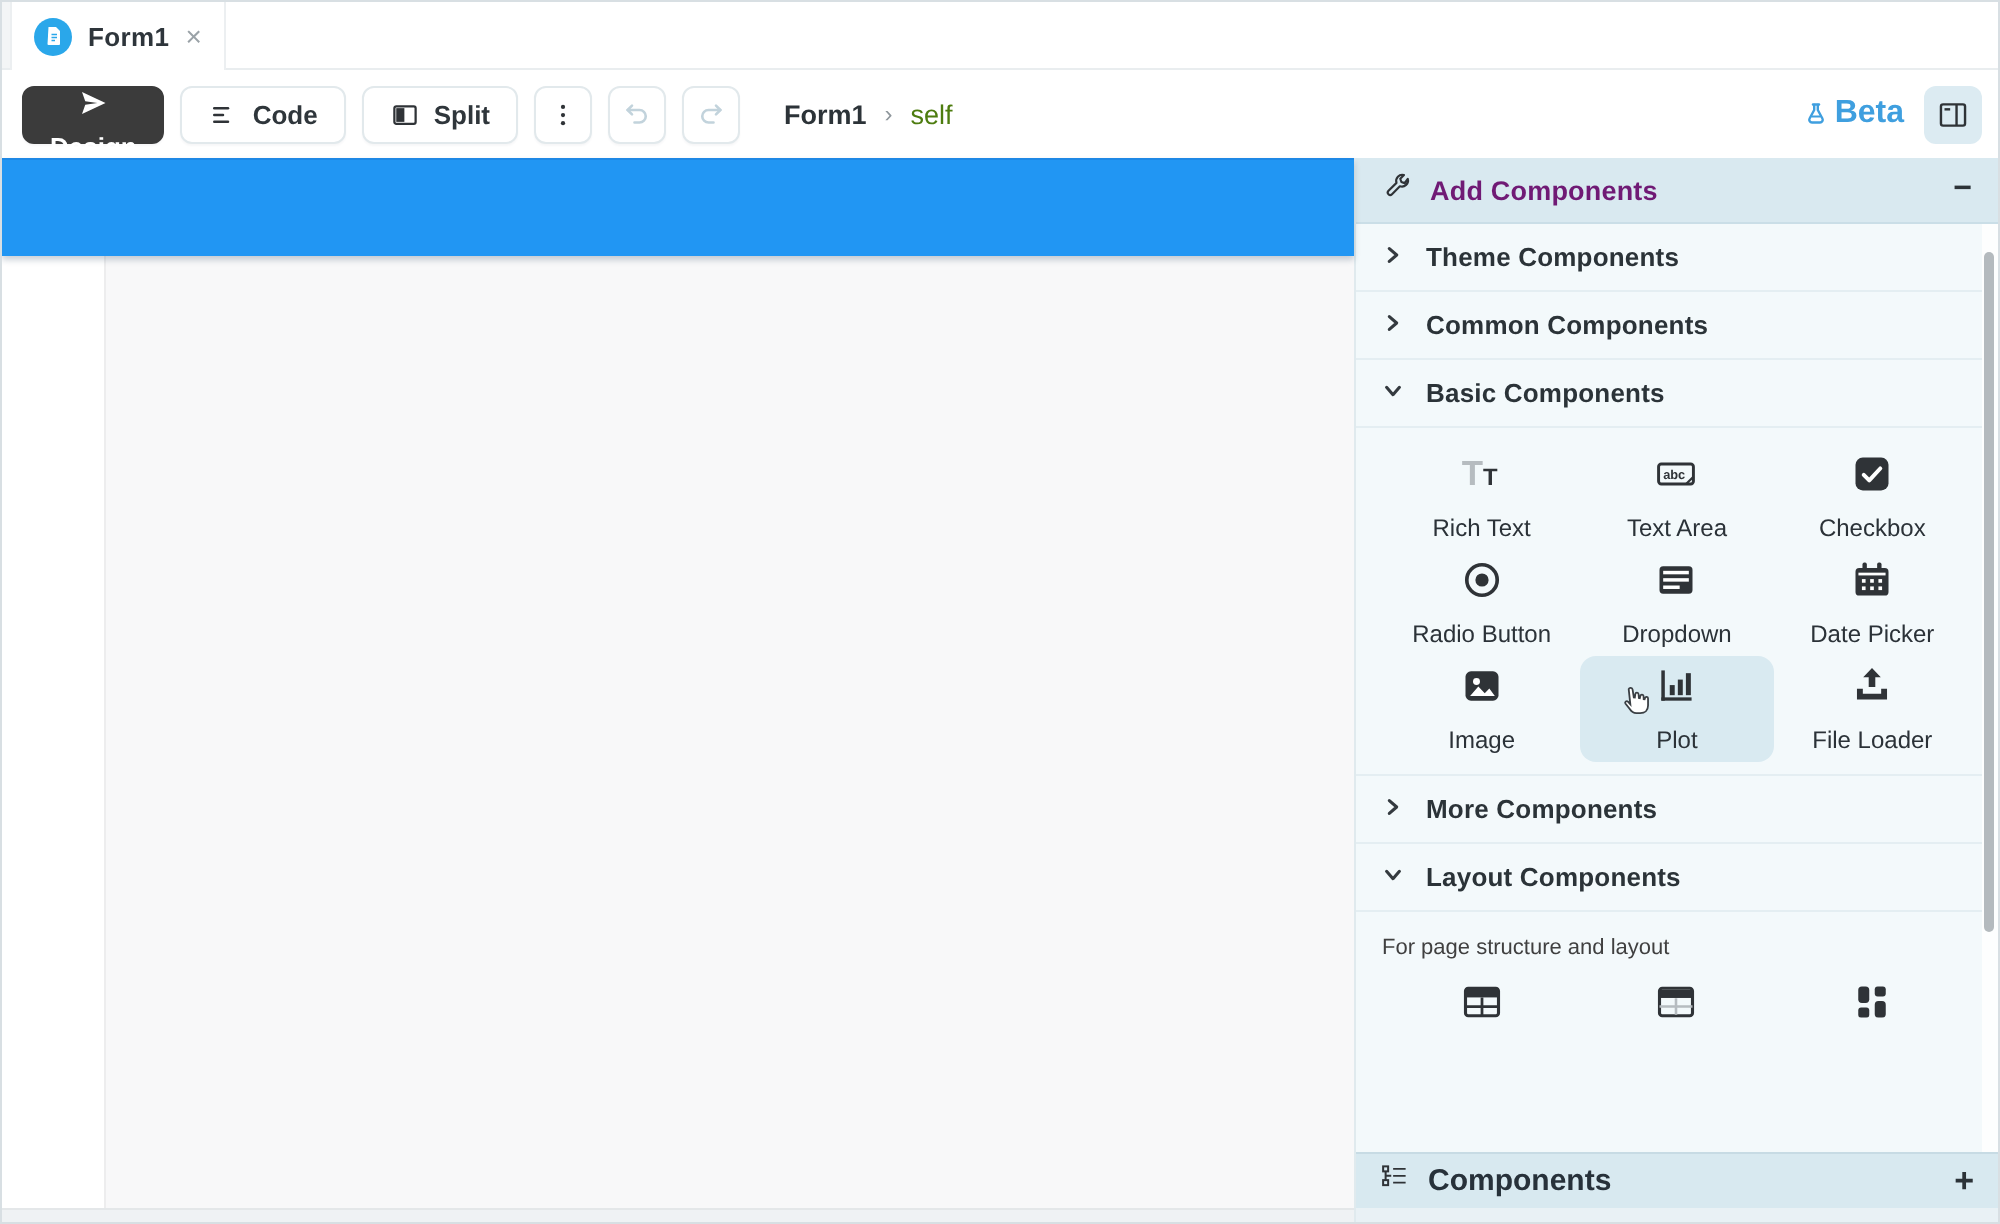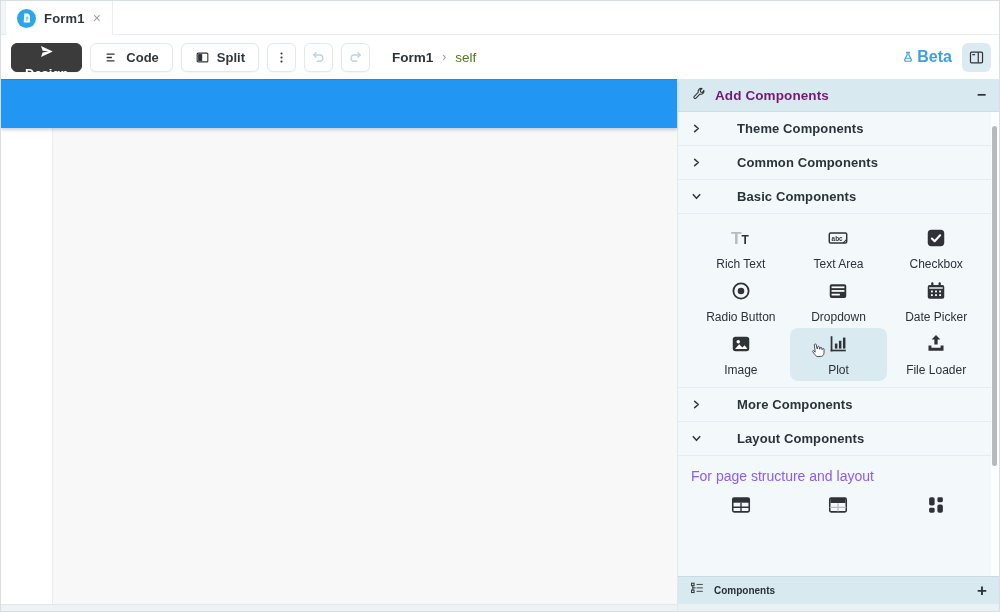--- a/index.html
+++ b/index.html
@@ -42,34 +42,34 @@
 
   
   .sidebar{width:322px;flex:none;background:#f3f9fb;border-left:1px solid #e0eaee;display:flex;flex-direction:column;position:relative;}
   .sb-header{height:33px;flex:none;background:#d9e9f0;border-bottom:1px solid #cadee7;display:flex;align-items:center;gap:9px;padding:0 13px;}
   .sb-header svg{width:15px;height:15px;}
   .sb-title{font-size:13.5px;font-weight:700;color:#701a75;flex:1;letter-spacing:.1px;}
   .sb-collapse{font-size:16px;font-weight:700;color:#2c3338;cursor:pointer;line-height:1;}
   .sb-body{flex:1;overflow:hidden;}
   .sec-row{height:34px;display:flex;align-items:center;gap:11px;padding:0 13px;border-bottom:1px solid #e4eef2;cursor:pointer;}
   .sec-row svg{width:11px;height:11px;flex:none;}
-  .sec-label{font-size:13px;font-weight:600;color:#2b3338;letter-spacing:.1px;margin-left:24px;}
+  .sec-label{font-size:13px;font-weight:600;color:#2b3338;letter-spacing:.1px;}
   .comp-grid{display:grid;grid-template-columns:repeat(3,1fr);padding:8px 14px 6px;border-bottom:0;}
   .comp-grid.bordered{border-bottom:1px solid #e4eef2;}
   .cell{height:53px;display:flex;flex-direction:column;align-items:center;justify-content:center;gap:4px;border-radius:8px;cursor:pointer;}
   .cell svg{width:22px;height:22px;}
   .cell-label{font-size:12px;color:#2b3238;white-space:nowrap;}
   .cell.hovered{background:#d9eaf1;}
-  .hint-row{padding:12px 13px 10px;font-size:14px;color:#8b5cf6;}
+  .hint-row{padding:12px 13px 10px;font-size:11px;color:#404040;}
   .partial-grid{height:30px;overflow:hidden;padding:0 14px;display:grid;grid-template-columns:repeat(3,1fr);}
   .pcell{display:flex;flex-direction:column;align-items:center;gap:4px;}
   .pcell svg{width:22px;height:22px;flex:none;}
   .sb-footer{height:28px;flex:none;background:#d8e9f0;border-top:1px solid #c7dbe4;display:flex;align-items:center;gap:9px;padding:0 12px;}
   .sb-footer svg{width:15px;height:15px;}
-  .sbf-title{font-size:10px;font-weight:700;color:#27313a;flex:1;}
+  .sbf-title{font-size:15px;font-weight:700;color:#27313a;flex:1;}
   .sbf-add{font-size:17px;font-weight:600;color:#2c3338;cursor:pointer;line-height:1;}
   .sb-bottomstrip{height:7px;flex:none;background:#e9f1f5;}
   .sb-scroll{position:absolute;top:33px;bottom:35px;right:0;width:8px;background:#fdfefe;z-index:5;}
   .sb-thumb{position:absolute;top:14px;left:1px;width:5px;height:340px;background:#b4babe;border-radius:3px;}
 
   .cursor{position:absolute;left:806px;top:341px;width:18px;height:19px;z-index:50;pointer-events:none;}
 </style>
 </head>
 <body>
 

